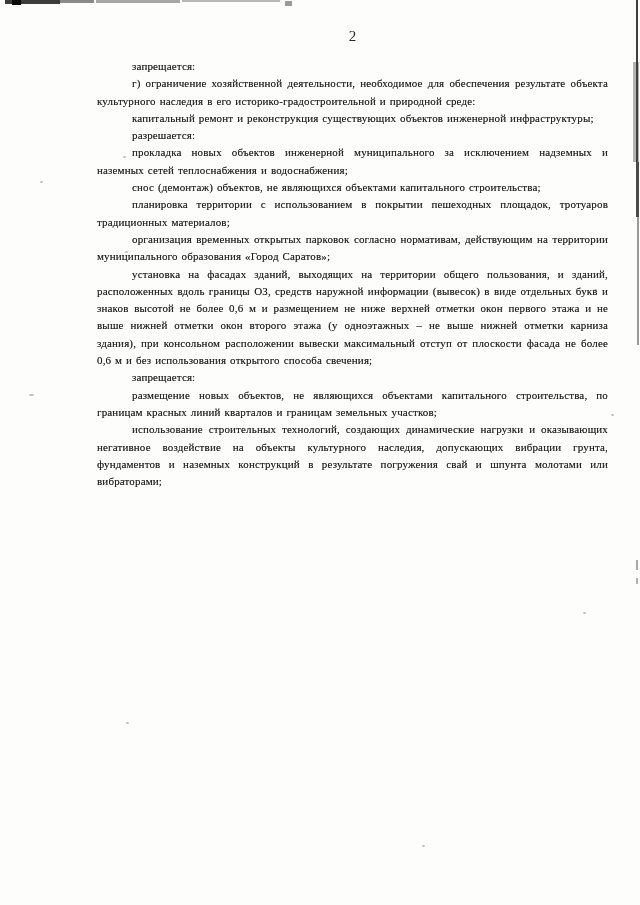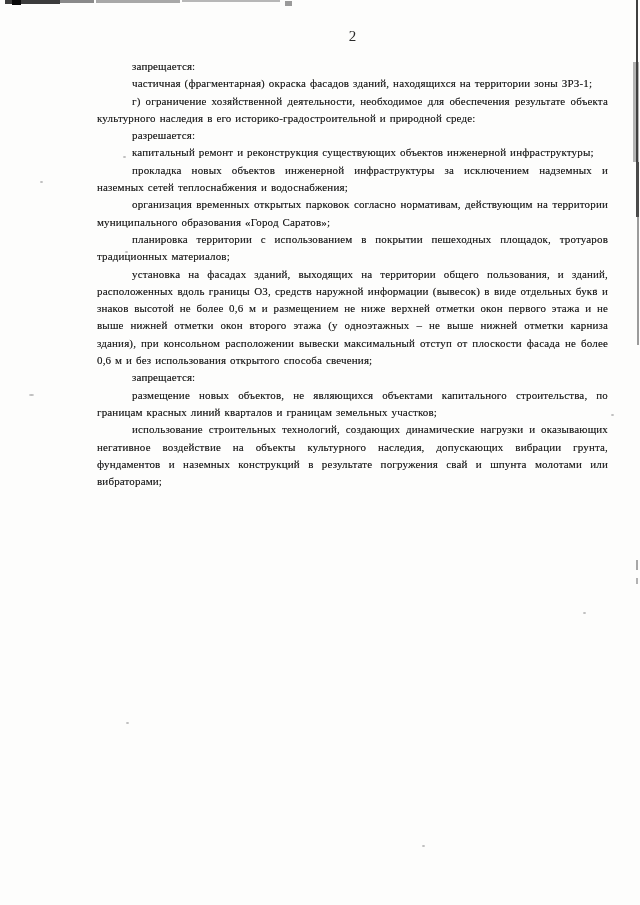--- a/index.html
+++ b/index.html
@@ -84,26 +84,26 @@
   <div class="speck" style="left:594px; top:289px;"></div>
   <div class="speck" style="left:611px; top:414px;"></div>
   <div class="speck" style="left:422px; top:845px;"></div>
   <div class="speck" style="left:126px; top:722px;"></div>
   <div class="speck" style="left:583px; top:612px;"></div>
 
   <div class="page-number">2</div>
 
   <div class="content">
     <p>запрещается:</p>
-    <p>частичная (фрагментарная) окраска фасадов зданий, находящихся на территории зоны ЗРЗ-1;</p>
     <p>г) ограничение хозяйственной деятельности, необходимое для обеспечения результате объекта культурного наследия в его историко-градостроительной и природной среде:</p>
+    <p>капитальный ремонт и реконструкция существующих объектов инженерной инфраструктуры;</p>
     <p>разрешается:</p>
-    <p>капитальный ремонт и реконструкция существующих объектов инженерной инфраструктуры;</p>
-    <p>прокладка новых объектов инженерной инфраструктуры за исключением надземных и наземных сетей теплоснабжения и водоснабжения;</p>
+    <p>прокладка новых объектов инженерной муниципального за исключением надземных и наземных сетей теплоснабжения и водоснабжения;</p>
+    <p>снос (демонтаж) объектов, не являющихся объектами капитального строительства;</p>
+    <p>планировка территории с использованием в покрытии пешеходных площадок, тротуаров традиционных материалов;</p>
     <p>организация временных открытых парковок согласно нормативам, действующим на территории муниципального образования «Город Саратов»;</p>
-    <p>планировка территории с использованием в покрытии пешеходных площадок, тротуаров традиционных материалов;</p>
     <p>установка на фасадах зданий, выходящих на территории общего пользования, и зданий, расположенных вдоль границы ОЗ, средств наружной информации (вывесок) в виде отдельных букв и знаков высотой не более 0,6 м и размещением не ниже верхней отметки окон первого этажа и не выше нижней отметки окон второго этажа (у одноэтажных – не выше нижней отметки карниза здания), при консольном расположении вывески максимальный отступ от плоскости фасада не более 0,6 м и без использования открытого способа свечения;</p>
     <p>запрещается:</p>
     <p>размещение новых объектов, не являющихся объектами капитального строительства, по границам красных линий кварталов и границам земельных участков;</p>
     <p>использование строительных технологий, создающих динамические нагрузки и оказывающих негативное воздействие на объекты культурного наследия, допускающих вибрации грунта, фундаментов и наземных конструкций в результате погружения свай и шпунта молотами или вибраторами;</p>
   </div>
 
 </div>
 
 </body></html>

